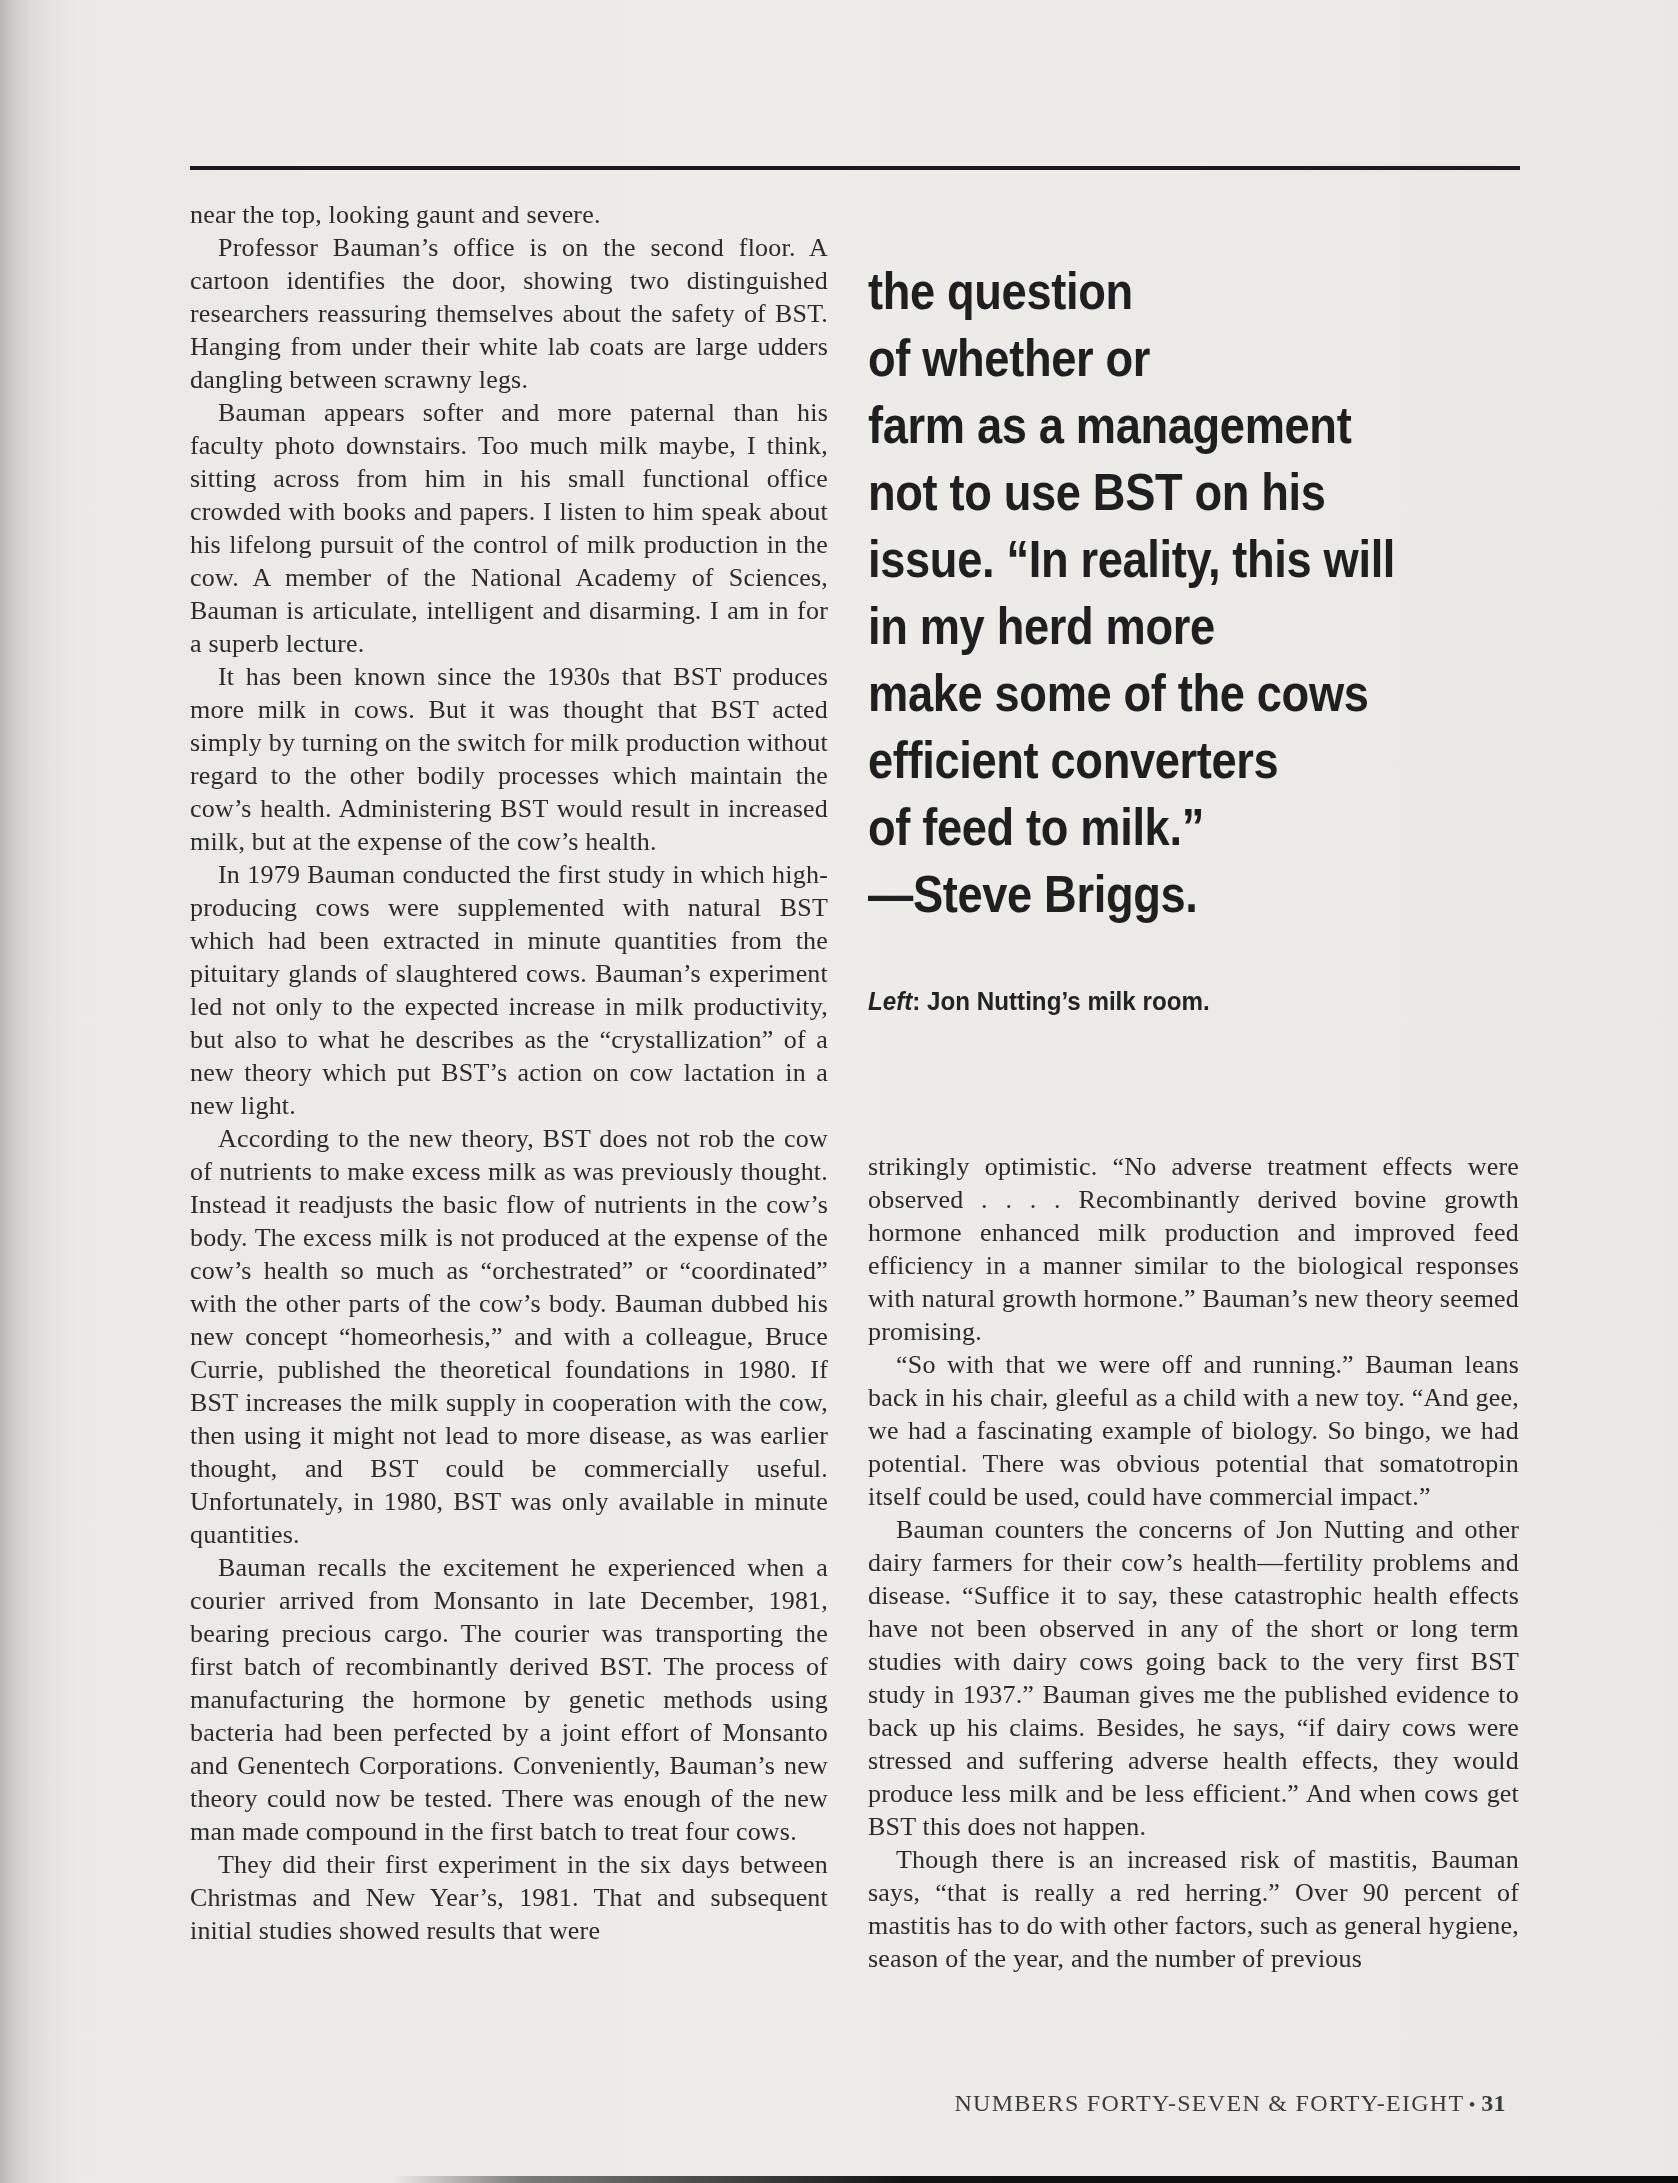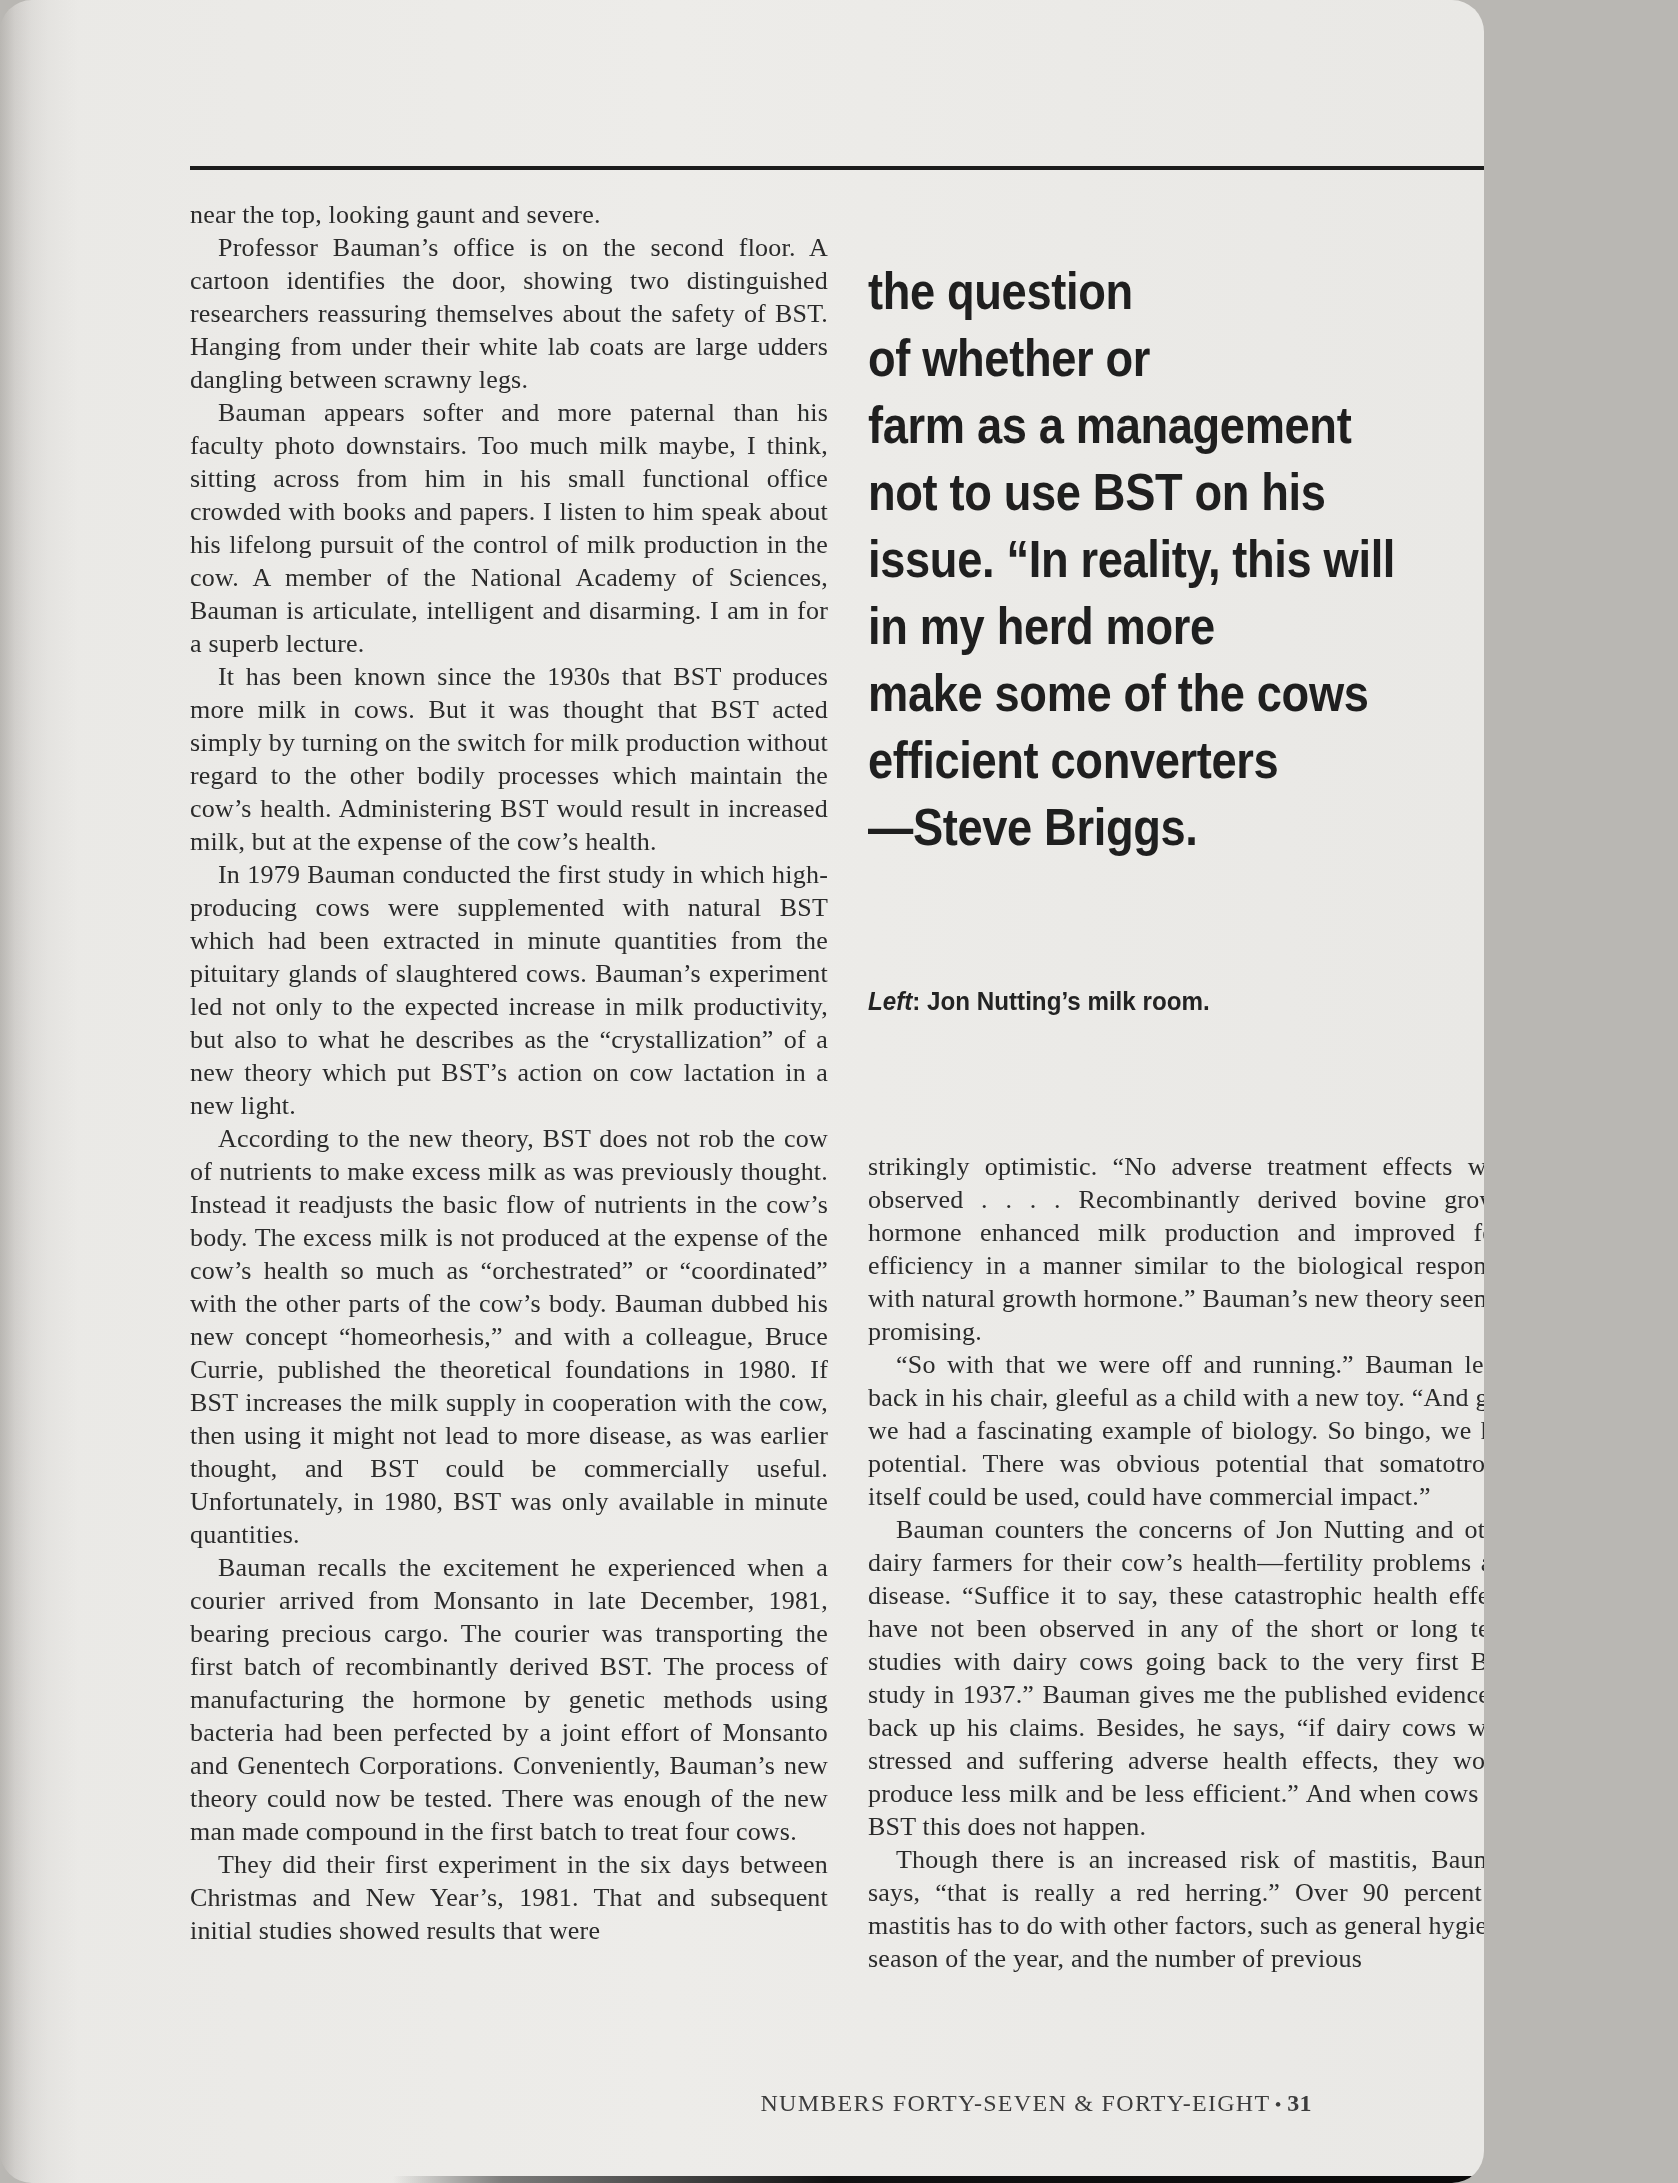--- a/index.html
+++ b/index.html
@@ -1,25 +1,24 @@
 <!DOCTYPE html>
 <html lang="en" style="font-size:7px"><head>
 <meta charset="utf-8">
 <style>
   html, body { margin: 0; padding: 0; background: #b9b7b3; }
 
   .page {
     position: relative;
-    width: 1484px;
+    width: 1678px;
     height: 2183px;
     overflow: hidden;
     background: linear-gradient(90deg, #d2d0cc 0px, #e3e1de 15px, #eae9e6 48px, #edece9 45%, #e9e8e5 100%);
     font-family: "Liberation Serif", serif;
     color: #2b2b2b;
-    border-radius: 32px;
   }
   
   .page::before {
     content: "";
     position: absolute; inset: 0;
     background: linear-gradient(90deg, rgba(55,50,45,0.16) 0px, rgba(55,50,45,0.05) 31px, rgba(0,0,0,0) 79px);
     pointer-events: none;
   }
 
   .top-rule {
@@ -115,20 +114,21 @@
 
   <div class="pullquote">
     <div class="pq-line"><span class="pq-inner">the question</span></div>
     <div class="pq-line"><span class="pq-inner">of whether or</span></div>
     <div class="pq-line"><span class="pq-inner">farm as a management</span></div>
     <div class="pq-line"><span class="pq-inner">not to use BST on his</span></div>
     <div class="pq-line"><span class="pq-inner">issue. “In reality, this will</span></div>
     <div class="pq-line"><span class="pq-inner">in my herd more</span></div>
     <div class="pq-line"><span class="pq-inner">make some of the cows</span></div>
     <div class="pq-line"><span class="pq-inner">efficient converters</span></div>
+    <div class="pq-line"><span class="pq-inner">of feed to milk.”</span></div>
     <div class="pq-line"><span class="pq-inner">—Steve Briggs.</span></div>
   </div>
 
   <div class="caption">
     <span class="caption-inner"><span class="cap-label">Left</span><span>: Jon Nutting’s milk room.</span></span>
   </div>
 
   <div class="col col-right">
     <p class="bp">strikingly optimistic. “No adverse treatment effects were observed . . . . Recombinantly derived bovine growth hormone enhanced milk production and improved feed efficiency in a manner similar to the biological responses with natural growth hormone.” Bauman’s new theory seemed promising.</p>
     <p class="bp indent">“So with that we were off and running.” Bauman leans back in his chair, gleeful as a child with a new toy. “And gee, we had a fascinating example of biology. So bingo, we had potential. There was obvious potential that somatotropin itself could be used, could have commercial impact.”</p>

